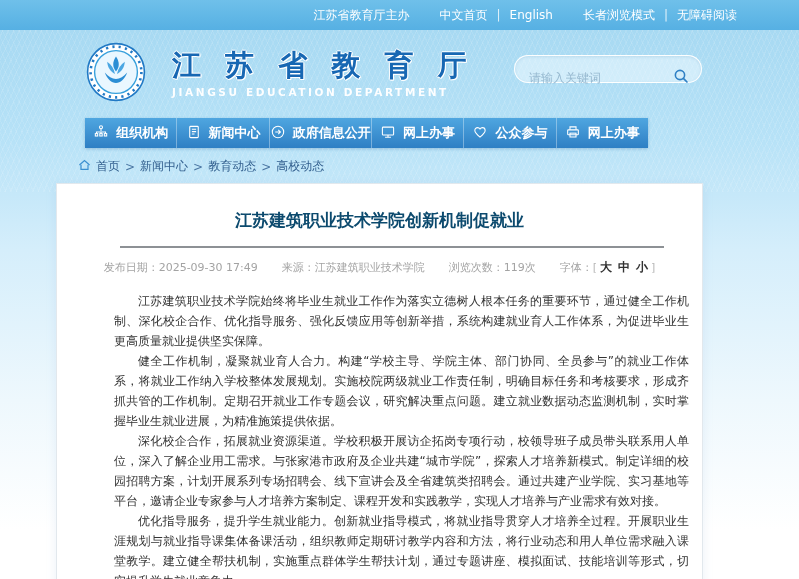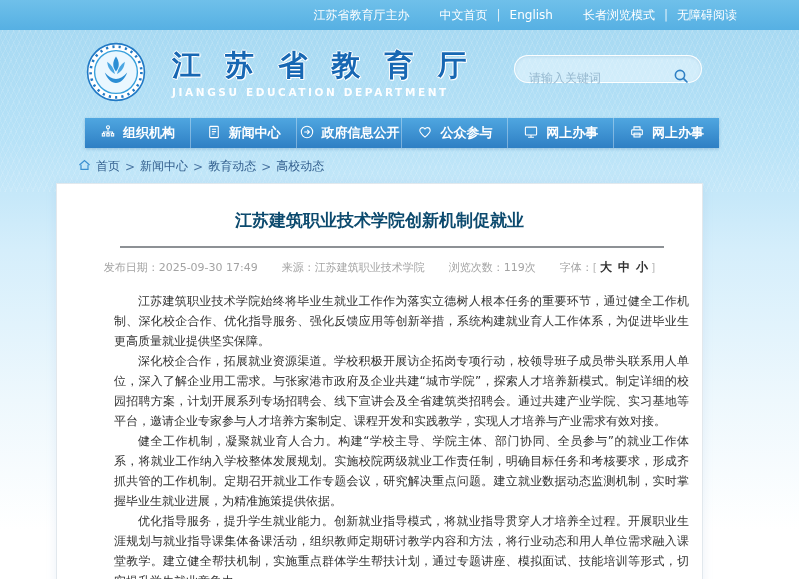--- a/index.html
+++ b/index.html
@@ -53,21 +53,21 @@
     padding: 18px 10px 0 14px;
     box-shadow: 0 1px 3px rgba(50,110,160,.15) inset;
   }
   .search input { flex: 1; min-width: 0; border: none; background: transparent; outline: none; font-size: 12px; color: #345; font-family: inherit; }
   .search input::placeholder { color: #97b9d0; }
   .search-btn { width: 20px; height: 20px; border: none; background: transparent; cursor: pointer; display:flex; align-items:center; justify-content:center; }
   
   .nav {
     position: relative; z-index: 2;
     margin: 4px 0 0 85px;
-    width: 634px; height: 30px;
+    width: 563px; height: 30px;
     display: flex;
     background: linear-gradient(#4fa6e0,#2e7fc4);
     box-shadow: 0 1px 3px rgba(20,80,140,.25);
   }
   .nav-item {
     flex: 1; display: flex; align-items: center; justify-content: center; gap: 7px;
     color: #fff; font-size: 13px; font-weight: bold;
     border-left: 1px solid rgba(255,255,255,.35);
     cursor: pointer; white-space: nowrap;
   }
@@ -191,33 +191,33 @@
         <svg viewBox="0 0 18 18" fill="none" stroke="#fff" stroke-width="1.2">
           <circle cx="9" cy="9" r="6.4"></circle>
           <path d="M5.9 9h5.6M9.3 6.7L11.7 9l-2.4 2.3"></path>
         </svg>
       </span>
       <span>政府信息公开</span>
     </div>
     <div class="nav-item">
       <span>
         <svg viewBox="0 0 18 18" fill="none" stroke="#fff" stroke-width="1.2">
-          <path d="M9 14.8C5.3 11.7 3.2 9.6 3.2 7.3c0-1.8 1.4-3.2 3.1-3.2 1.1 0 2.1.6 2.7 1.5.6-.9 1.6-1.5 2.7-1.5 1.7 0 3.1 1.4 3.1 3.2 0 2.3-2.1 4.4-5.8 7.5z"></path>
-        </svg>
-      </span>
-      <span>公众参与</span>
-    </div>
-    <div class="nav-item">
-      <span>
-        <svg viewBox="0 0 18 18" fill="none" stroke="#fff" stroke-width="1.2">
           <rect x="2.7" y="3.5" width="12.6" height="8.8" rx="0.9"></rect>
           <path d="M9 12.3v2.1M5.7 14.9h6.6"></path>
         </svg>
       </span>
       <span>网上办事</span>
+    </div>
+    <div class="nav-item">
+      <span>
+        <svg viewBox="0 0 18 18" fill="none" stroke="#fff" stroke-width="1.2">
+          <path d="M9 14.8C5.3 11.7 3.2 9.6 3.2 7.3c0-1.8 1.4-3.2 3.1-3.2 1.1 0 2.1.6 2.7 1.5.6-.9 1.6-1.5 2.7-1.5 1.7 0 3.1 1.4 3.1 3.2 0 2.3-2.1 4.4-5.8 7.5z"></path>
+        </svg>
+      </span>
+      <span>公众参与</span>
     </div>
     <div class="nav-item">
       <span>
         <svg viewBox="0 0 18 18" fill="none" stroke="#fff" stroke-width="1.2">
           <path d="M5.6 6.6V3.2h6.8v3.4"></path>
           <rect x="3" y="6.6" width="12" height="5.4" rx="0.8"></rect>
           <rect x="5.6" y="10.3" width="6.8" height="4.3"></rect>
         </svg>
       </span>
       <span>网上办事</span>
@@ -259,19 +259,19 @@
         <span class="bracket">[</span>
         <span class="fs">大</span>
         <span class="fs">中</span>
         <span class="fs">小</span>
         <span class="bracket">]</span>
       </span>
     </div>
 
     <div class="a-body">
       <p>江苏建筑职业技术学院始终将毕业生就业工作作为落实立德树人根本任务的重要环节，通过健全工作机制、深化校企合作、优化指导服务、强化反馈应用等创新举措，系统构建就业育人工作体系，为促进毕业生更高质量就业提供坚实保障。</p>
+      <p>健全工作机制，凝聚就业育人合力。构建“学校主导、学院主体、部门协同、全员参与”的就业工作体系，将就业工作纳入学校整体发展规划。实施校院两级就业工作责任制，明确目标任务和考核要求，形成齐抓共管的工作机制。定期召开就业工作专题会议，研究解决重点问题。建立就业数据动态监测机制，实时掌握毕业生就业进展，为精准施策提供依据。</p>
       <p>深化校企合作，拓展就业资源渠道。学校积极开展访企拓岗专项行动，校领导班子成员带头联系用人单位，深入了解企业用工需求。与张家港市政府及企业共建“城市学院”，探索人才培养新模式。制定详细的校园招聘方案，计划开展系列专场招聘会、线下宣讲会及全省建筑类招聘会。通过共建产业学院、实习基地等平台，邀请企业专家参与人才培养方案制定、课程开发和实践教学，实现人才培养与产业需求有效对接。</p>
-      <p>健全工作机制，凝聚就业育人合力。构建“学校主导、学院主体、部门协同、全员参与”的就业工作体系，将就业工作纳入学校整体发展规划。实施校院两级就业工作责任制，明确目标任务和考核要求，形成齐抓共管的工作机制。定期召开就业工作专题会议，研究解决重点问题。建立就业数据动态监测机制，实时掌握毕业生就业进展，为精准施策提供依据。</p>
       <p>优化指导服务，提升学生就业能力。创新就业指导模式，将就业指导贯穿人才培养全过程。开展职业生涯规划与就业指导课集体备课活动，组织教师定期研讨教学内容和方法，将行业动态和用人单位需求融入课堂教学。建立健全帮扶机制，实施重点群体学生帮扶计划，通过专题讲座、模拟面试、技能培训等形式，切实提升学生就业竞争力。</p>
 
     </div>
   </div>
 </div>
 
 </body></html>

